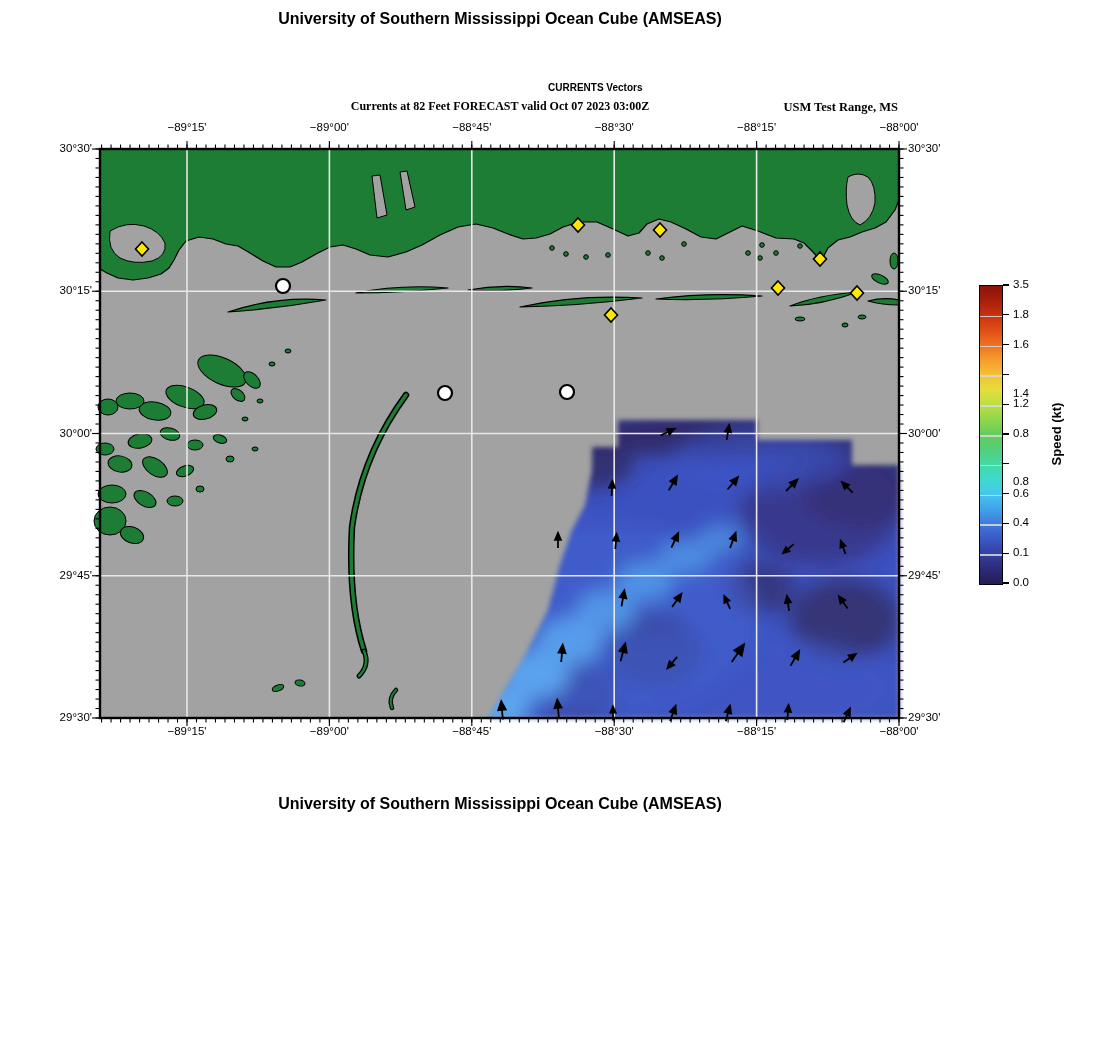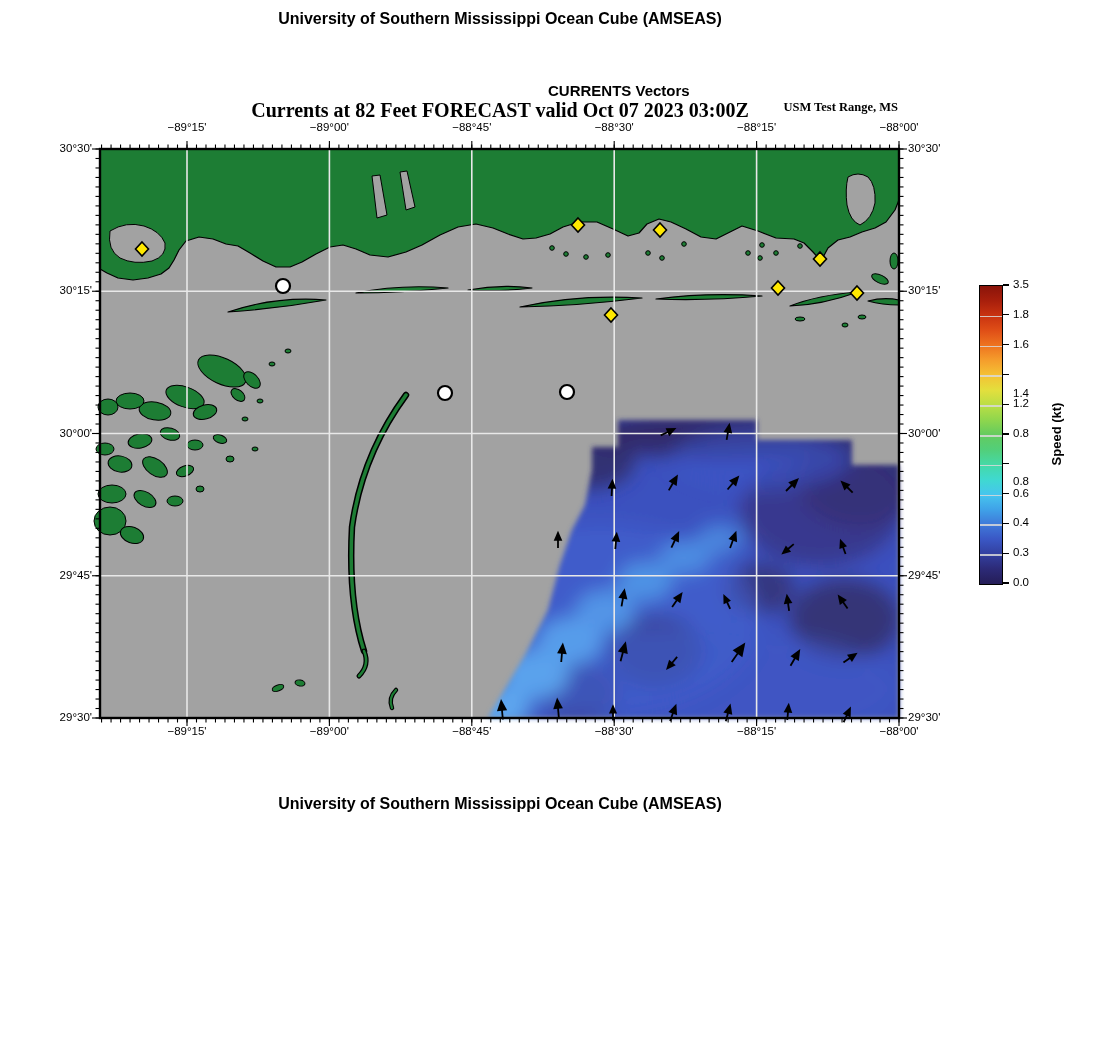--- a/index.html
+++ b/index.html
@@ -14,23 +14,23 @@
   .legend-row{display:flex;align-items:center;height:16px;}
   .icon-circle{display:inline-block;width:11px;height:11px;border:2px solid #000;
                border-radius:50%;background:#fff;box-sizing:content-box;}
   .icon-diamond{display:inline-block;width:9px;height:9px;border:1.5px solid #000;
                 background:#ffe800;transform:rotate(45deg);margin:1px;}
   .legend-label{margin-left:6px;font-size:12.5px;font-weight:bold;}
   .vector-box{left:547px;top:41px;width:348px;height:37px;border:2px solid #000;
               box-sizing:border-box;}
   .vec-label{position:absolute;left:4px;font-size:10.5px;font-weight:bold;
              text-decoration:underline;line-height:10.5px;}
-  .vec-caption{left:548px;top:82px;font-size:15px;font-weight:bold;}
+  .vec-caption{left:548px;top:82px;font-size:10px;font-weight:bold;}
   .subtitle{left:100px;top:99px;width:800px;text-align:center;
-            font-family:"Liberation Serif",serif;font-size:20px;font-weight:bold;}
+            font-family:"Liberation Serif",serif;font-size:12px;font-weight:bold;}
   .region-label{left:724px;top:100px;width:174px;text-align:right;
                 font-family:"Liberation Serif",serif;font-size:12.5px;font-weight:bold;}
   .tick-label{position:absolute;font-size:11.5px;white-space:nowrap;}
   .cb-bar{left:979px;top:285px;width:22px;height:298px;border:1.5px solid #000;
           box-sizing:content-box;}
   .cb-line{position:absolute;left:0;width:100%;height:1.5px;background:#d9d9d9;opacity:.85;}
   .cb-tick{position:absolute;width:6px;height:1.4px;background:#000;}
   .cb-label{position:absolute;font-size:11.5px;}
   .cb-title{left:997px;top:426px;width:120px;height:16px;text-align:center;
             font-size:13px;font-weight:bold;transform:rotate(-90deg);}
@@ -644,21 +644,21 @@
       <div class="cb-line" style="top: 149px;"></div>
       <div class="cb-line" style="top: 119.2px;"></div>
       <div class="cb-line" style="top: 89.4px;"></div>
       <div class="cb-line" style="top: 59.6px;"></div>
       <div class="cb-line" style="top: 29.8px;"></div>
     </div>
   <div id="cb-extras">
       <div class="abs cb-tick" style="left: 1003px; top: 582.3px;"></div>
       <div class="abs cb-label" style="left: 1013px; top: 576px;">0.0</div>
       <div class="abs cb-tick" style="left: 1003px; top: 552.5px;"></div>
-      <div class="abs cb-label" style="left: 1013px; top: 546.2px;">0.3</div>
+      <div class="abs cb-label" style="left: 1013px; top: 546.2px;">0.1</div>
       <div class="abs cb-tick" style="left: 1003px; top: 522.7px;"></div>
       <div class="abs cb-label" style="left: 1013px; top: 516.4px;">0.4</div>
       <div class="abs cb-tick" style="left: 1003px; top: 492.9px;"></div>
       <div class="abs cb-label" style="left: 1013px; top: 486.6px;">0.6</div>
       <div class="abs cb-tick" style="left: 1003px; top: 463.1px;"></div>
       <div class="abs cb-label" style="left: 1013px; top: 475px;">0.8</div>
       <div class="abs cb-tick" style="left: 1003px; top: 433.3px;"></div>
       <div class="abs cb-label" style="left: 1013px; top: 427px;">0.8</div>
       <div class="abs cb-tick" style="left: 1003px; top: 403.5px;"></div>
       <div class="abs cb-label" style="left: 1013px; top: 397.2px; text-align: center;">1.2</div>

